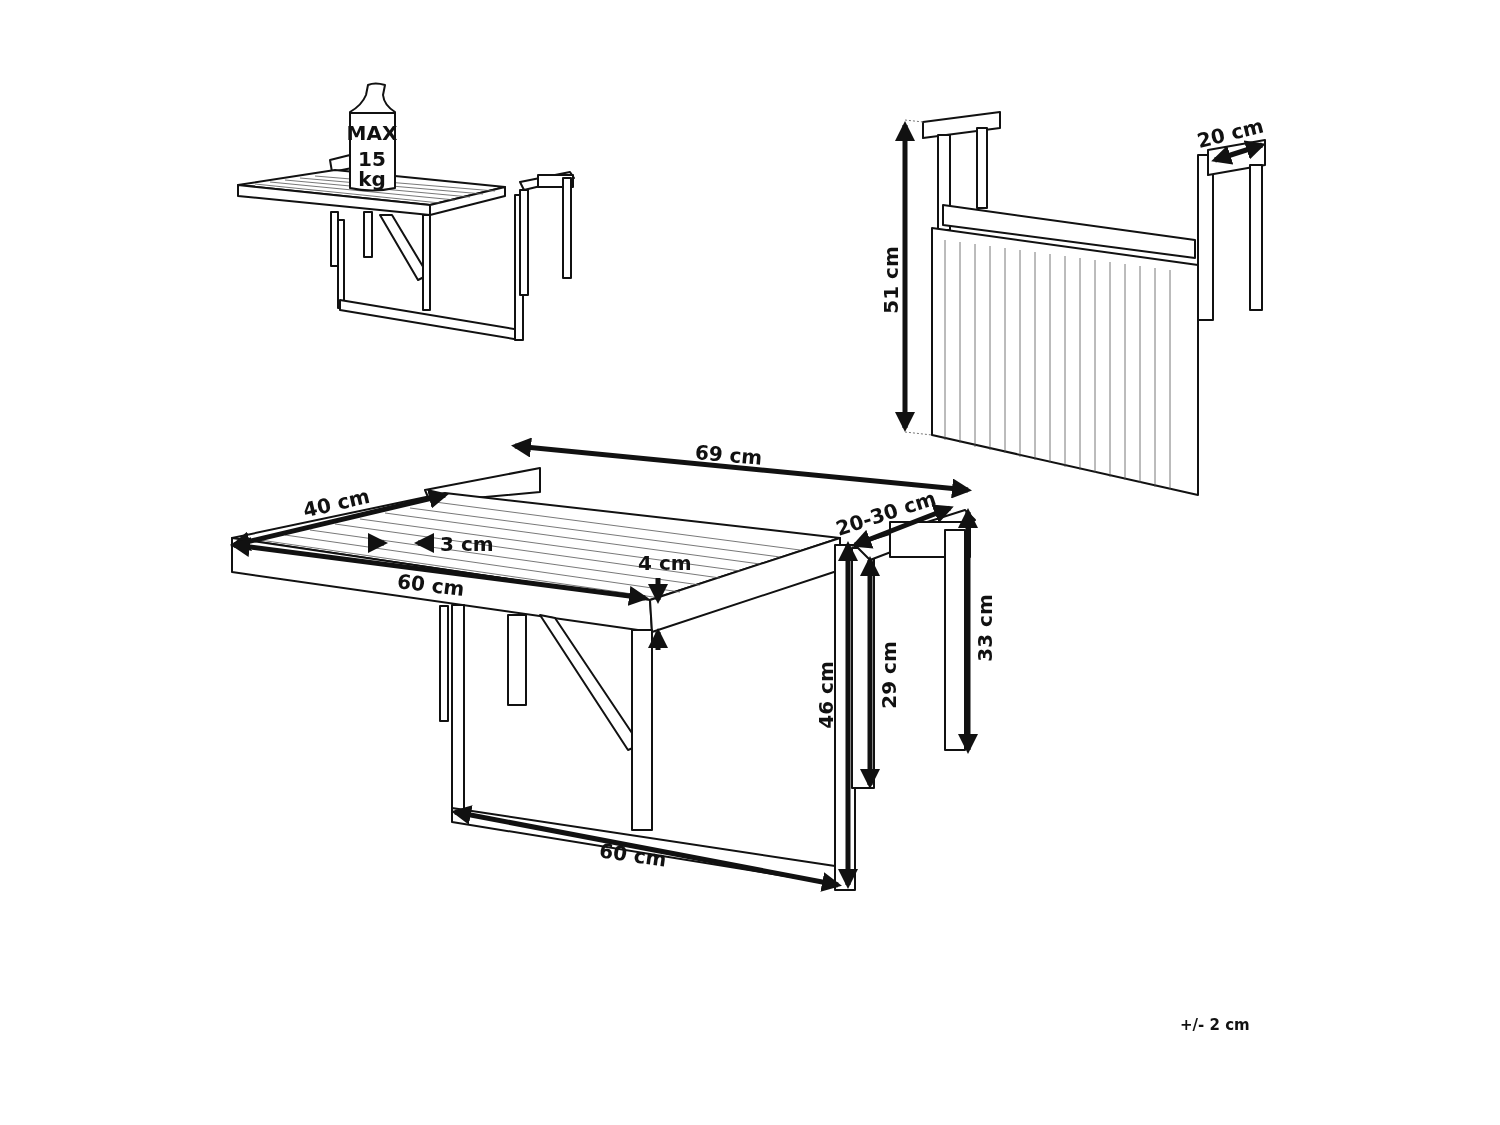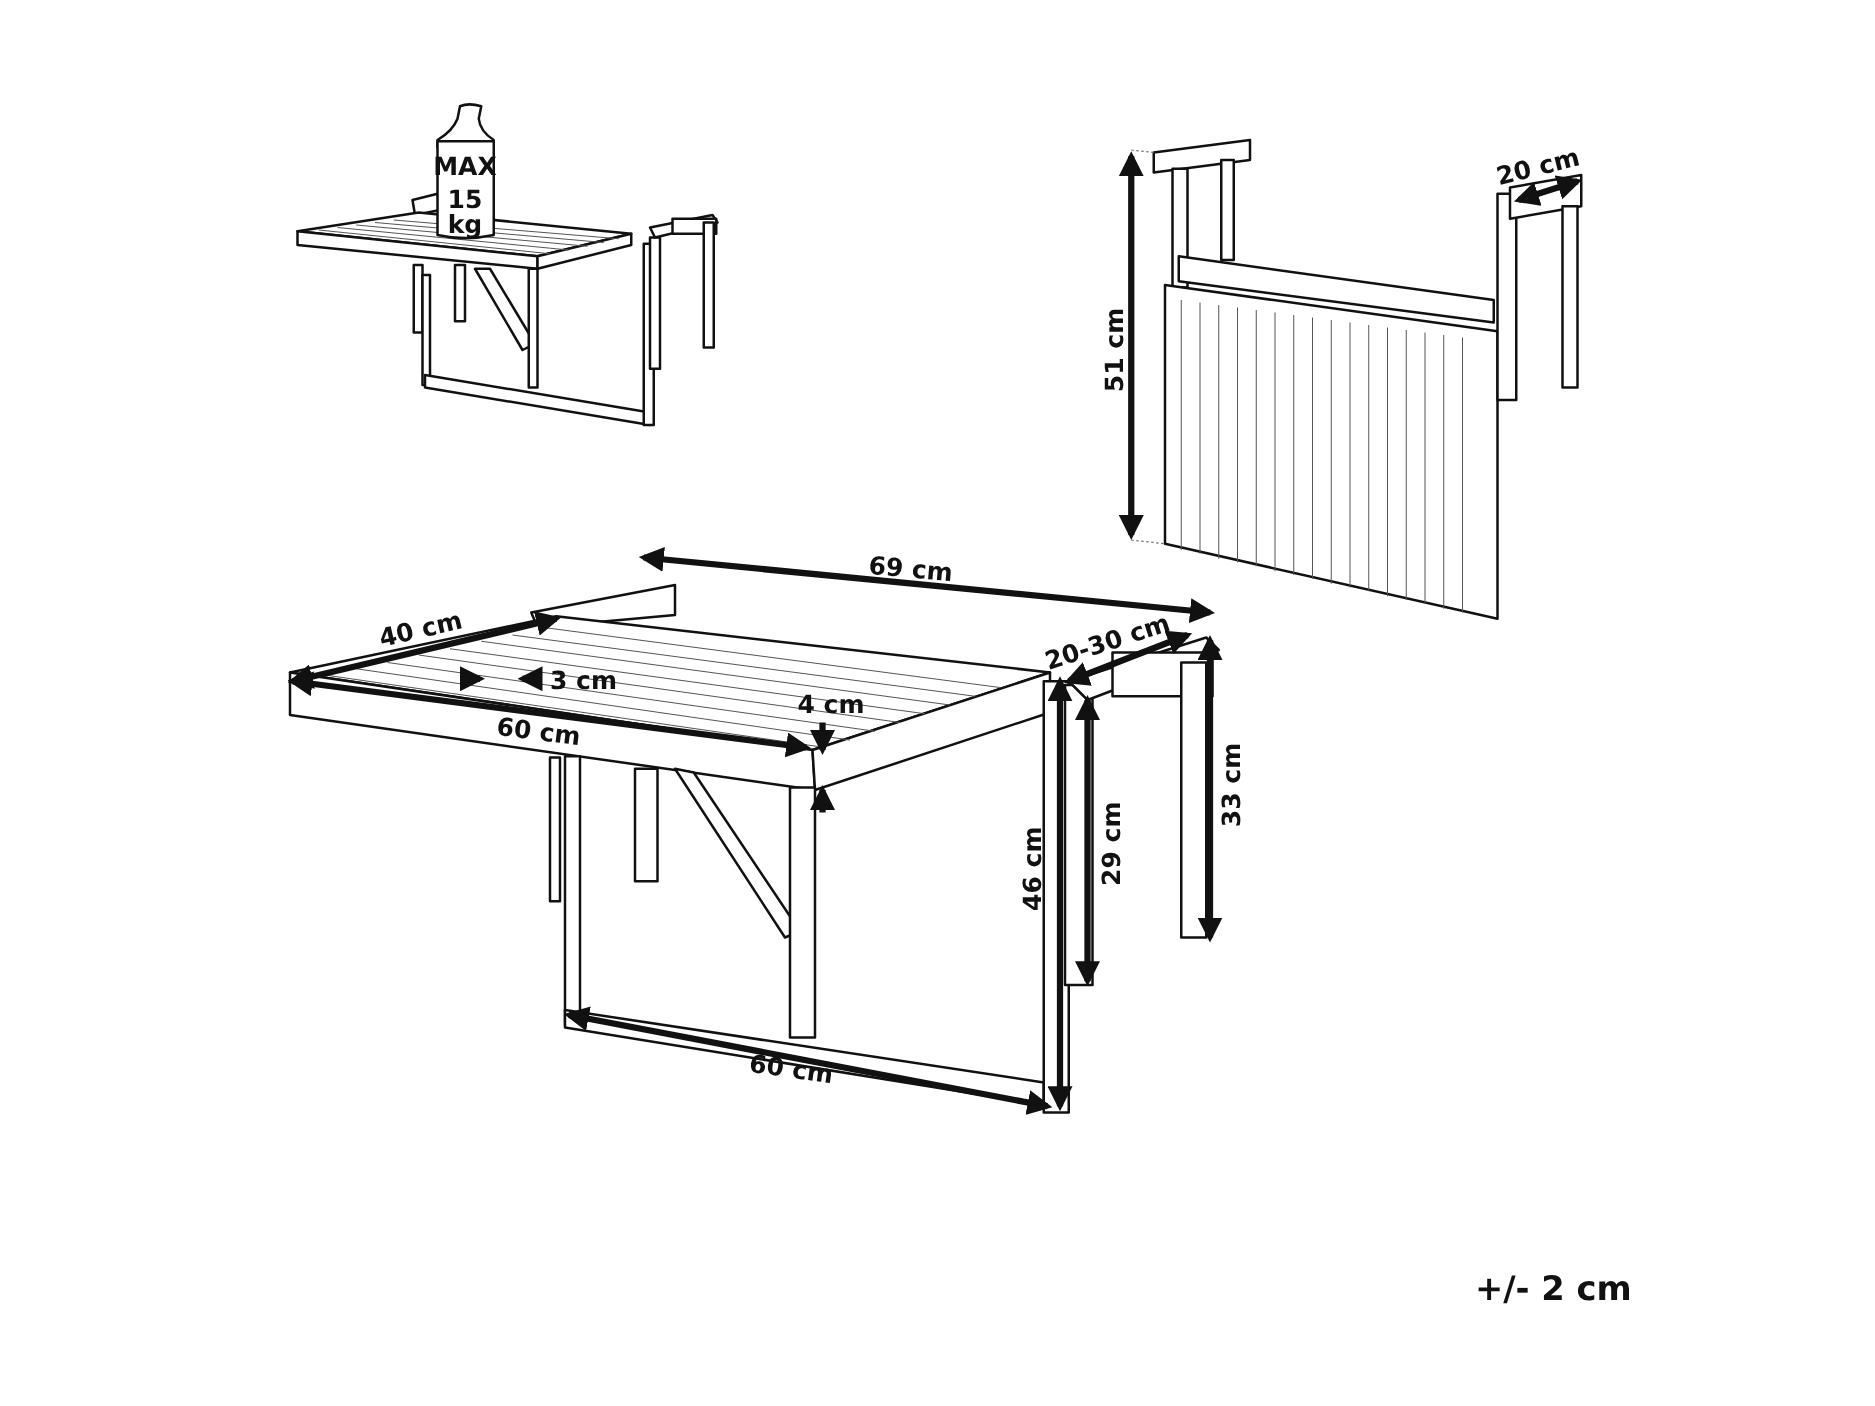--- a/index.html
+++ b/index.html
@@ -3,21 +3,21 @@
 <meta charset="utf-8">
 <style>
   html, body { margin:0; padding:0; background:#fff; }
   body { width:1500px; height:1125px; position:relative; overflow:hidden; font-family:"DejaVu Sans", sans-serif; }
   svg { position:absolute; left:0; top:0; }
   .ln { stroke:#111; stroke-width:2; fill:#fff; stroke-linejoin:round; }
   .slat { stroke:#555; stroke-width:0.8; fill:none; }
   .dim { stroke:#111; stroke-width:5; fill:none; }
   .dot { stroke:#777; stroke-width:1; stroke-dasharray:2 2; fill:none; }
   .lbl { font-family:"DejaVu Sans", sans-serif; font-weight:bold; font-size:20px; fill:#111; }
-  .note { position:absolute; left:1180px; top:1016px; font-weight:bold; font-size:27px; color:#111; }
+  .note { position:absolute; left:1180px; top:1016px; font-weight:bold; font-size:15px; color:#111; }
 </style>
 </head>
 <body>
 
 <svg width="1500" height="1125" viewBox="0 0 1500 1125">
   <defs>
     <marker id="ah" viewBox="0 0 10 10" refX="8" refY="5" markerWidth="4" markerHeight="4" orient="auto-start-reverse">
       <path d="M0,0 L10,5 L0,10 z" fill="#111"></path>
     </marker>
   </defs>

